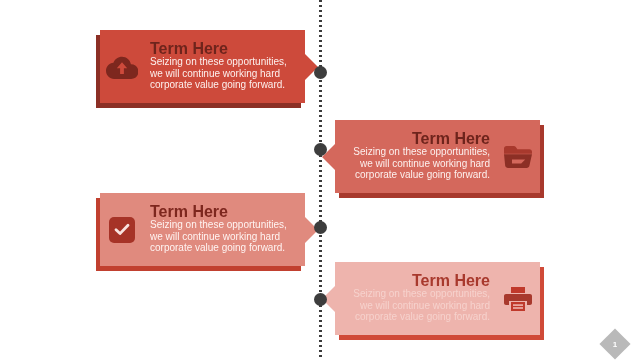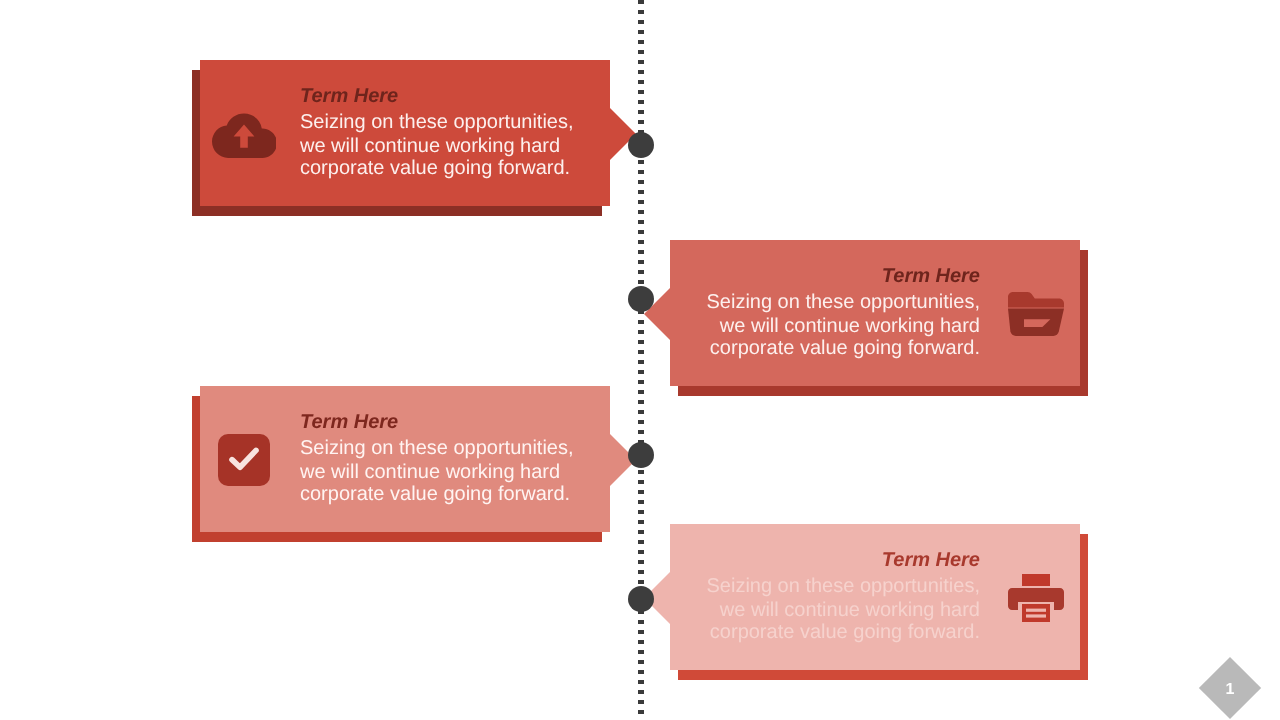--- a/index.html
+++ b/index.html
@@ -97,27 +97,26 @@
     border-bottom: 13px solid transparent;
     border-right: 13px solid var(--c);
   }
 
   
   .text {
     flex: 1 1 auto;
     padding: 0 4px;
   }
   .term {
-    font-size: 10px;
+    font-size: 16px;
     font-weight: bold;
     color: #6e241c;
     line-height: 13px;
     margin-bottom: 1px;
     white-space: nowrap;
-    font-style: italic;
   }
   .desc {
     font-size: 10px;
     color: #fdf0ee;
     line-height: 11.4px;
     white-space: nowrap;
   }
 
   .card.left  .text { text-align: left; padding-left: 6px; }
   .card.right .text { text-align: right; padding-right: 6px; }

